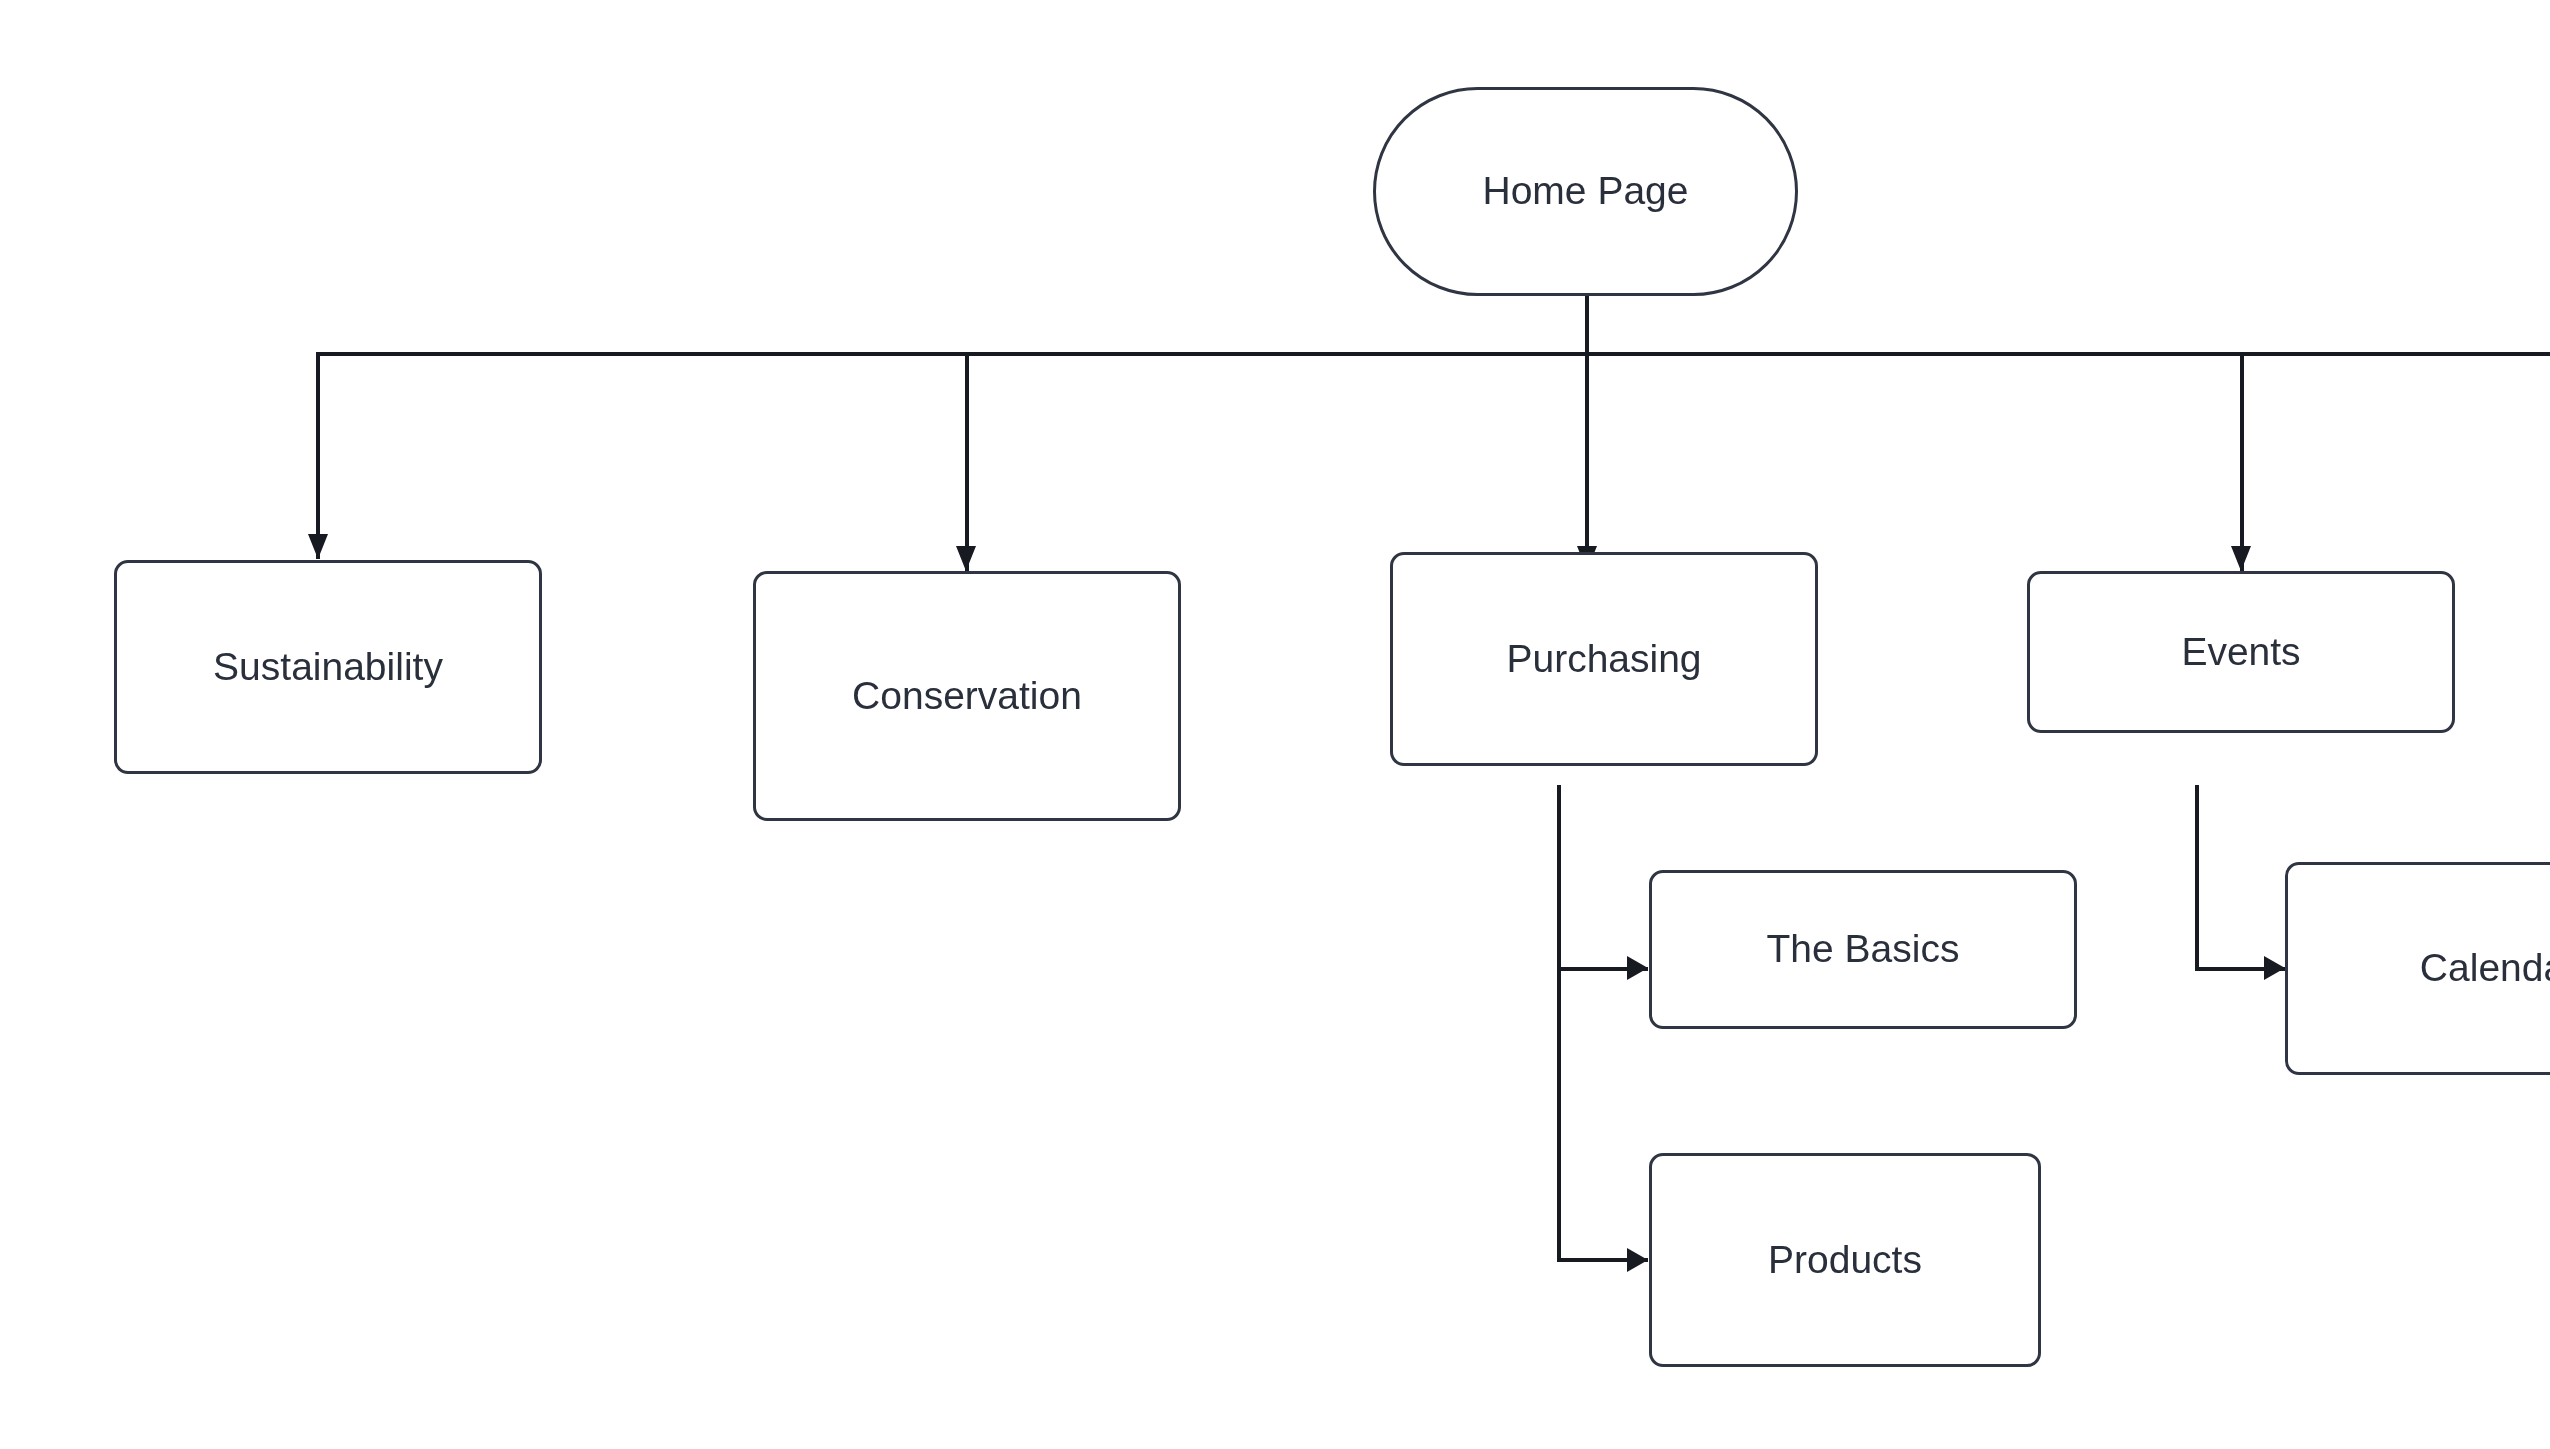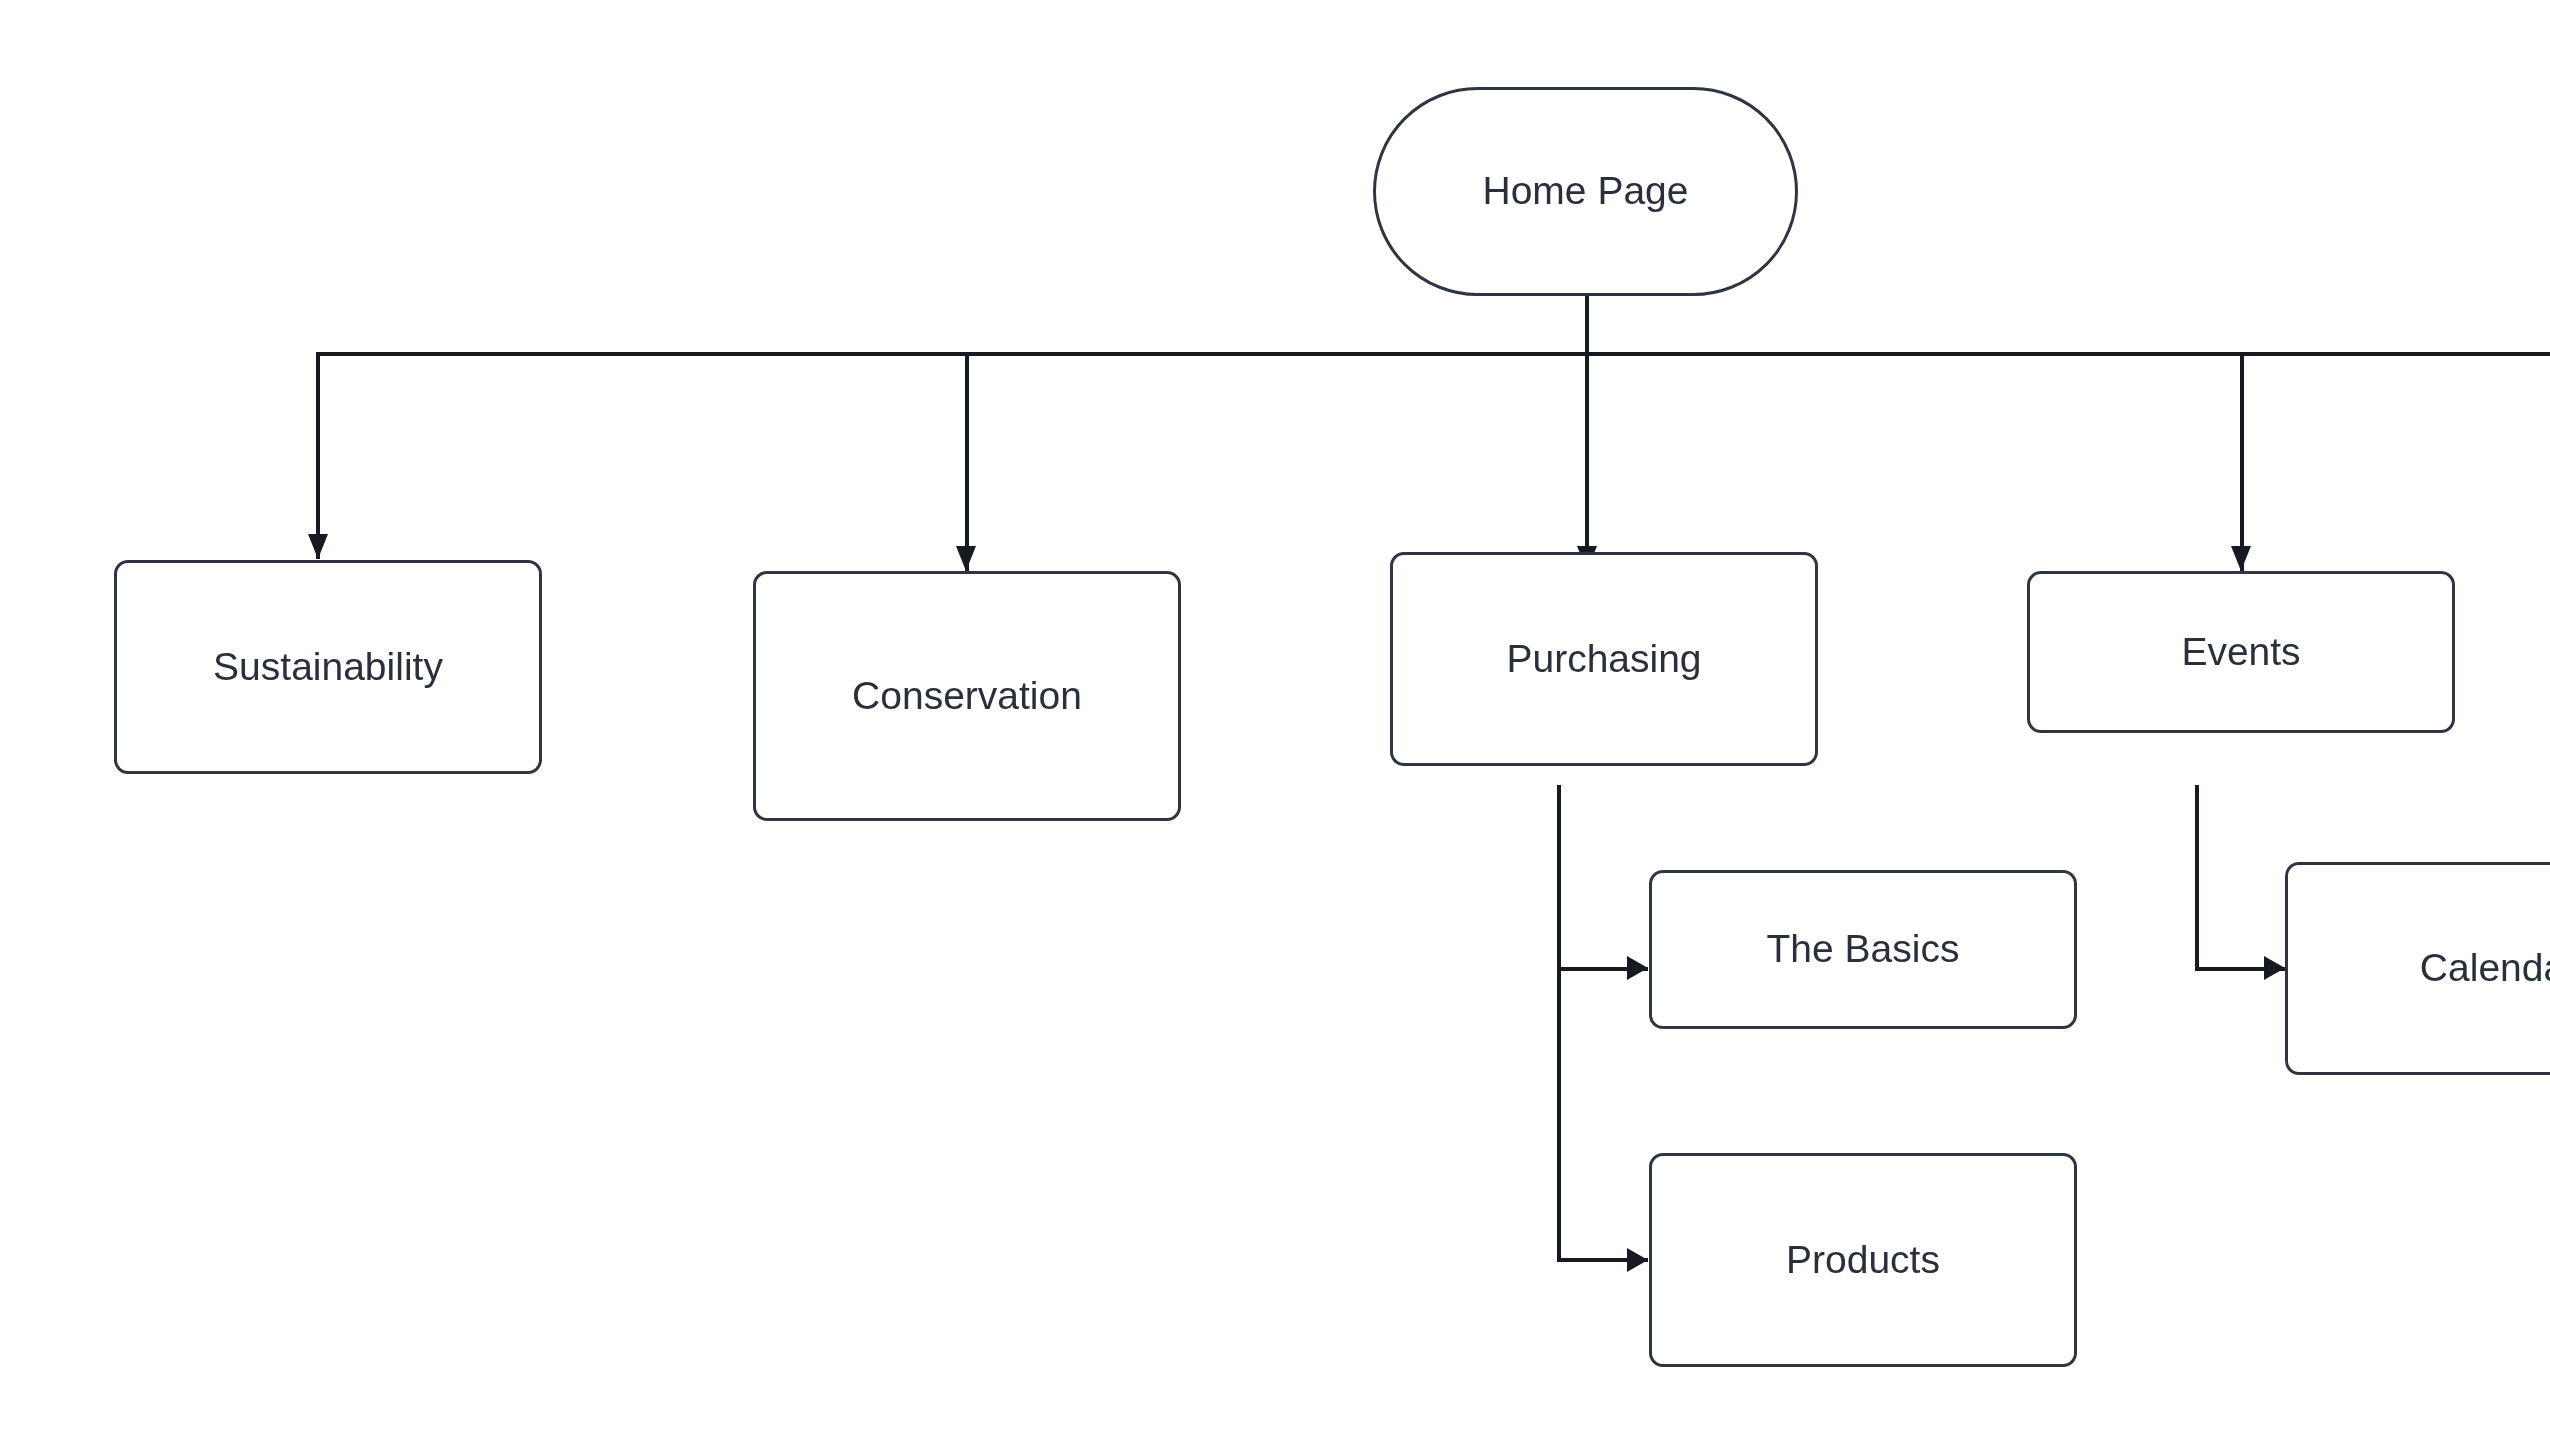--- a/index.html
+++ b/index.html
@@ -31,21 +31,21 @@
     border-top:12.2px solid transparent;border-bottom:12.2px solid transparent;
     border-left:21.4px solid var(--line)}
 
   
   #n-home{left:1373px;top:87px;width:425px;height:209px;border-radius:105px}
   #n-sustainability{left:114px;top:560px;width:428px;height:214px}
   #n-conservation{left:753px;top:571px;width:428px;height:250px}
   #n-purchasing{left:1390px;top:552px;width:428px;height:214px}
   #n-events{left:2027px;top:571px;width:428px;height:162px}
   #n-basics{left:1649px;top:870px;width:428px;height:159px}
-  #n-products{left:1649px;top:1153px;width:428px;height:214px}
+  #n-products{left:1649px;top:1153px;width:392px;height:214px}
   #n-calendar{left:2285px;top:862px;width:428px;height:213px}
 
   
   #e1{left:1585px;top:296px;height:275px}
   #e1a{left:1577px;top:546px}
   #e2{left:316px;top:352px;width:2630px}
   #e3{left:316px;top:352px;height:207px}
   #e3a{left:308px;top:534px}
   #e4{left:965px;top:352px;height:219px}
   #e4a{left:956px;top:546px}

